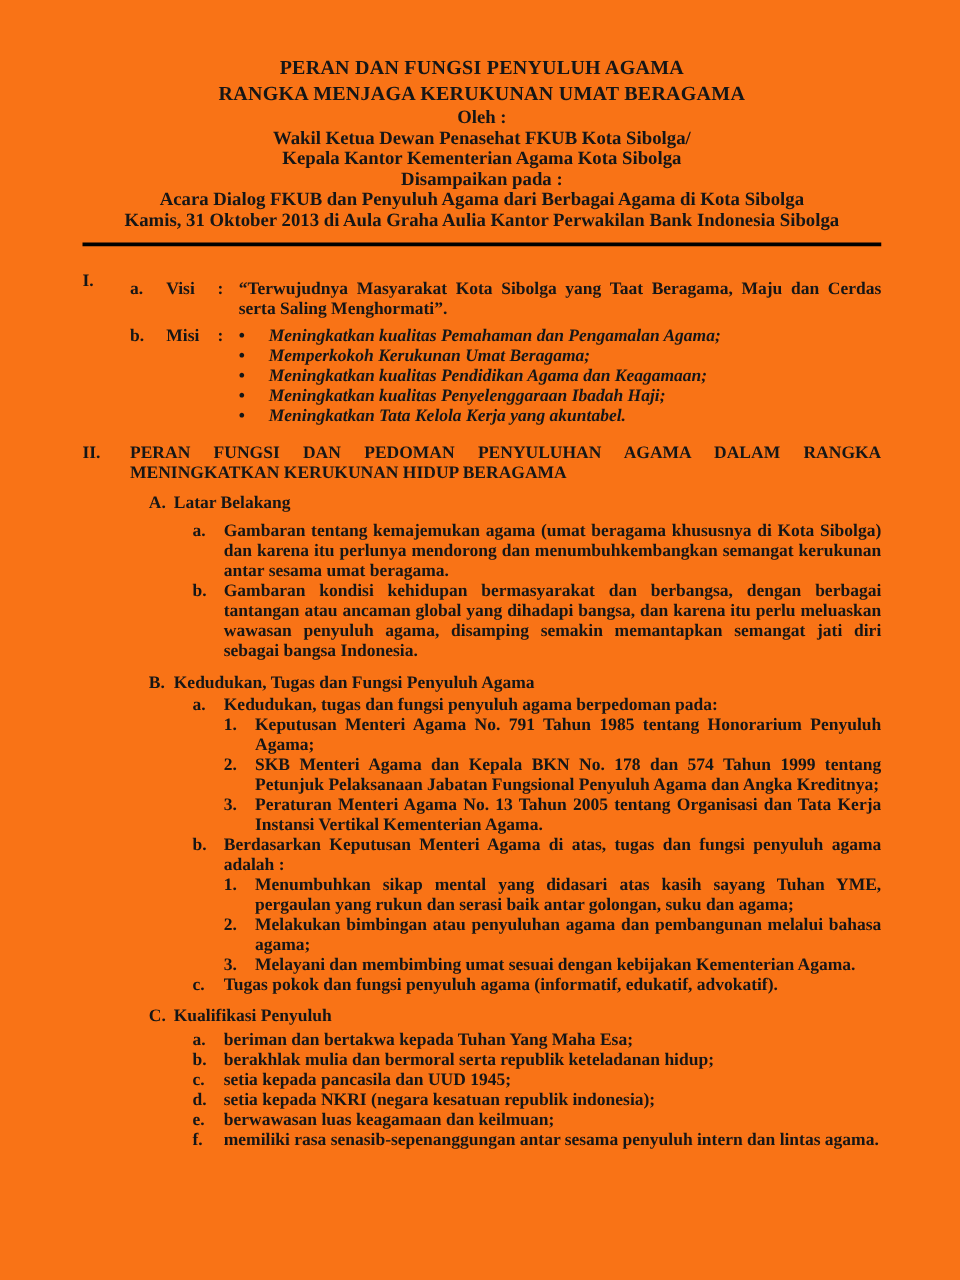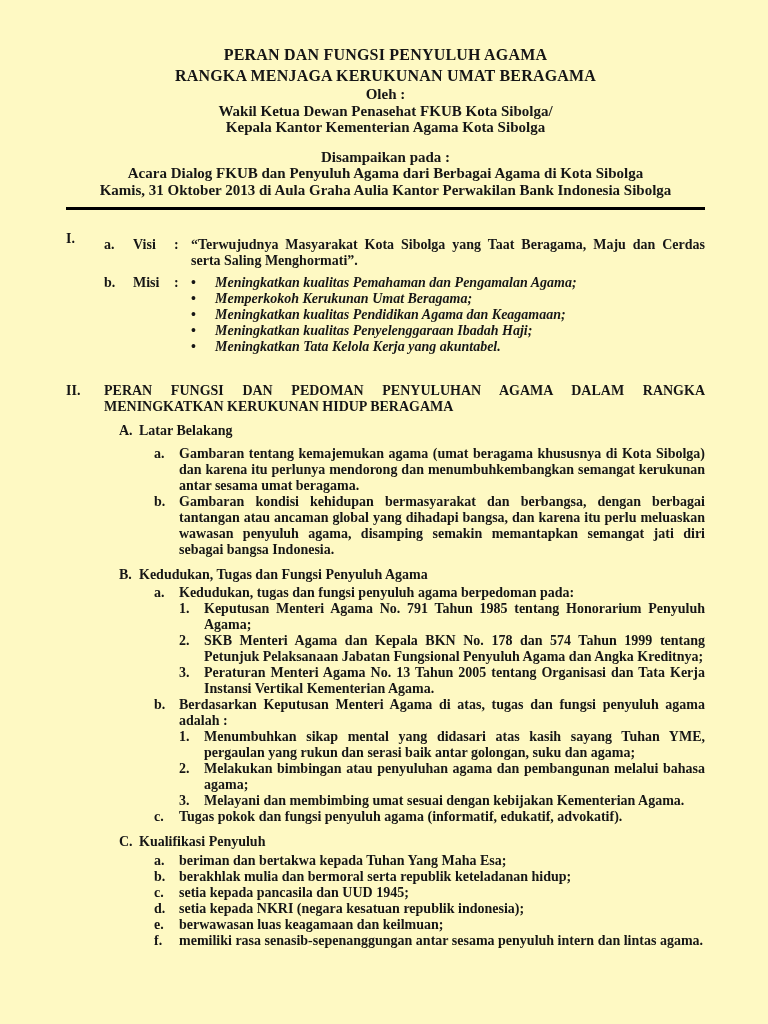--- a/index.html
+++ b/index.html
@@ -1,35 +1,35 @@
 <!DOCTYPE html>
 <html><head>
 <meta charset="utf-8">
 <style>
   * { margin:0; padding:0; box-sizing:border-box; }
   html,body { background:#ffffff; }
   .page {
     width:768px; height:1024px;
-    background:#fef9c3;
+    background:#f97316;
     color:#161616;
     font-family:"Liberation Serif", serif;
     font-weight:700;
     padding:44px 63px 0 66px;
     overflow:hidden;
   }
   
   .doc-header { text-align:center; }
   .h-title { font-size:16px; line-height:21px; letter-spacing:.2px; }
   .h-sub   { font-size:15px; line-height:16.5px; }
-  .presented { margin-top:13px; }
+  .presented { }
   .rule { border:0; border-top:3px solid #000; margin-top:9px; }
   
   .sec { display:flex; font-size:14px; line-height:16px; }
   .sec-1 { margin-top:21px; }
-  .sec-2 { margin-top:28px; }
+  .sec-2 { margin-top:13px; }
   .sec-num { flex:0 0 38px; }
   .sec-body { flex:1; min-width:0; }
   .sec-title { text-align:justify; }
   
   .kv-row { display:flex; margin-top:6px; }
   .kv-label { flex:0 0 29px; }
   .kv-name  { flex:0 0 41px; }
   .kv-colon { flex:0 0 17px; }
   .kv-text  { flex:1; min-width:0; text-align:justify; }
   .bullet-row { display:flex; }

